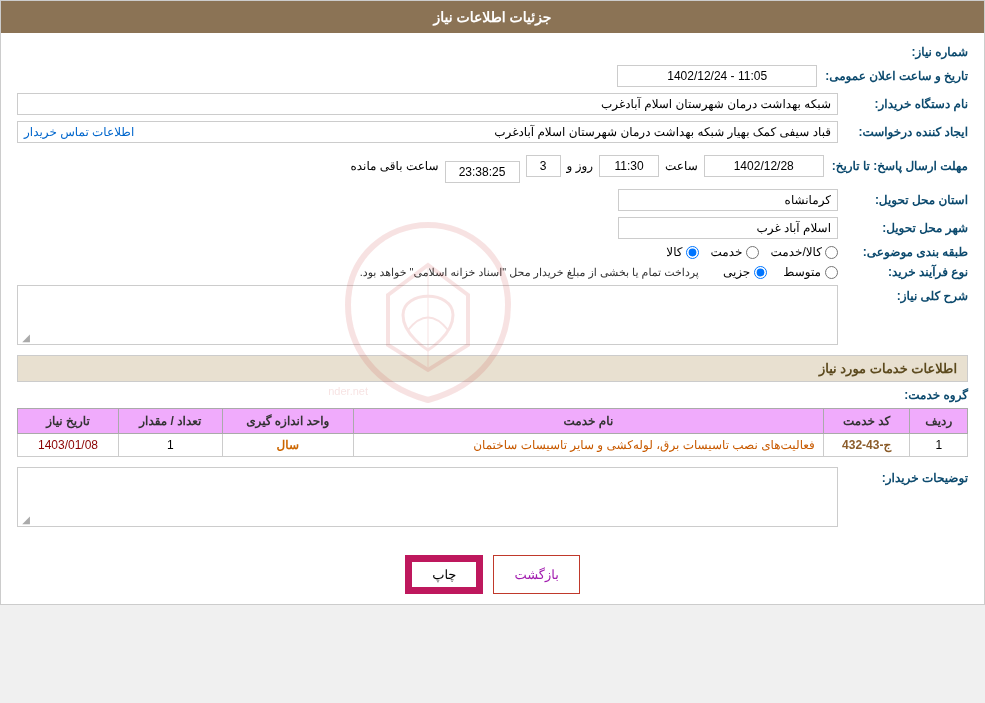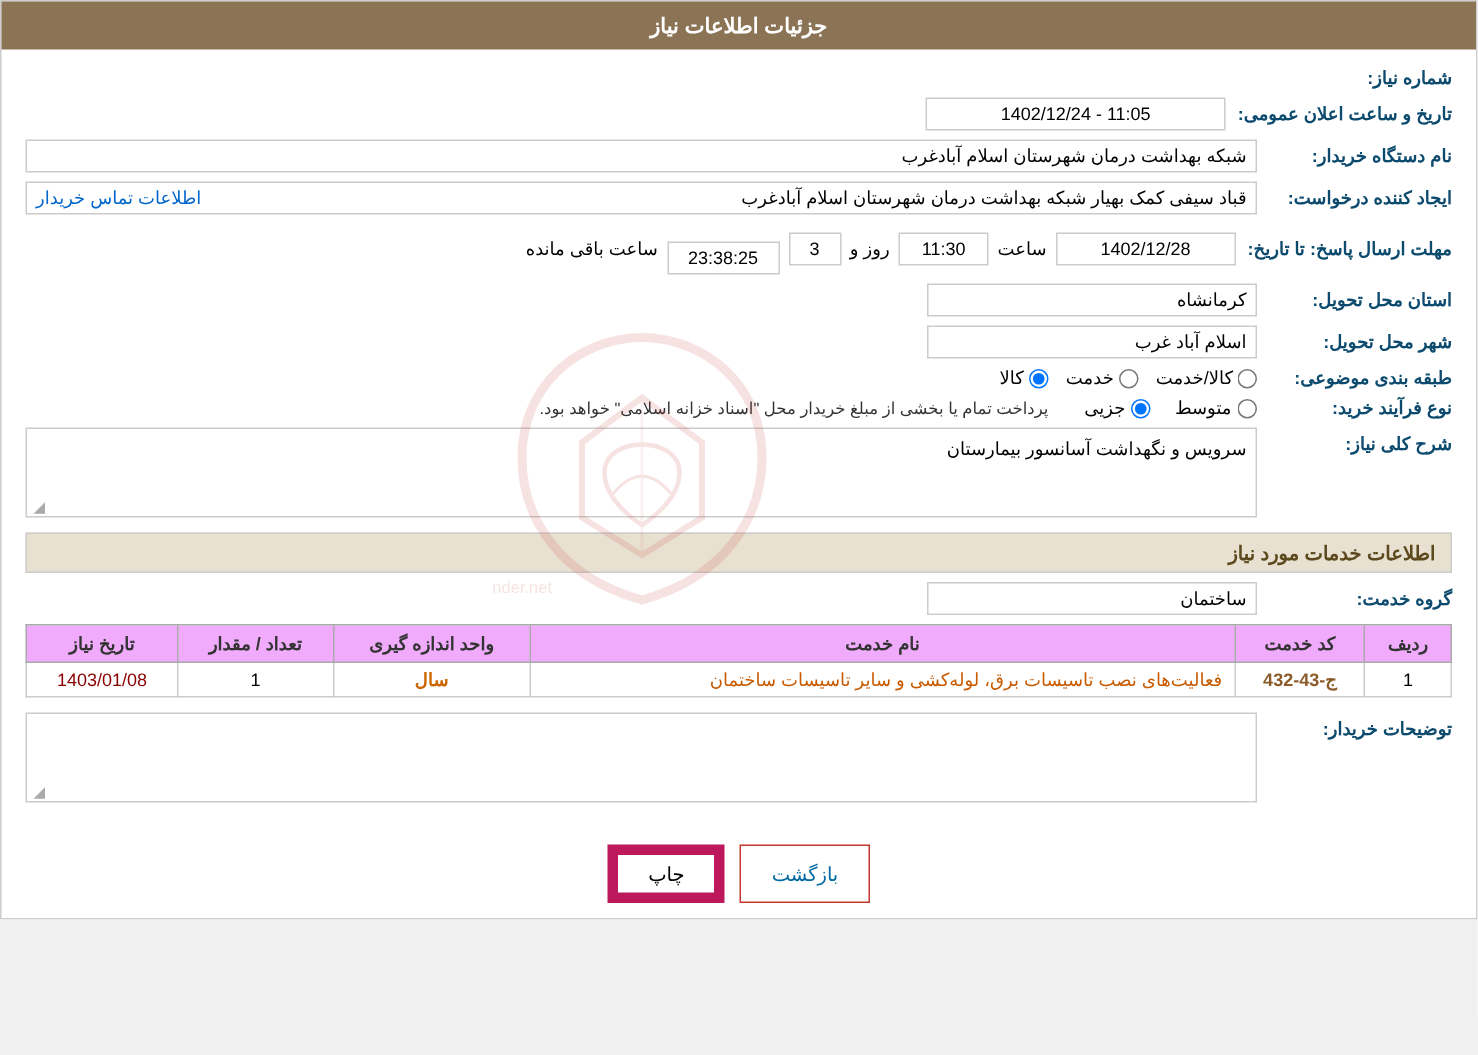--- a/index.html
+++ b/index.html
@@ -214,21 +214,21 @@
       background: #f5f5f5;
       font-family: Tahoma, Arial, sans-serif;
     }
     .btn-print {
       background: #fff;
       border: 7px solid #be185d;
     }
     .btn-back {
       background: #fff;
       border: 1px solid #c0392b;
-      color: #0369a1;
+      color: #a21caf;
     }
     .watermark-container {
       position: relative;
     }
     .watermark {
       position: absolute;
       top: 50%;
       left: 50%;
       transform: translate(-50%, -50%);
       opacity: 0.15;
@@ -325,40 +325,38 @@
           <label for="jozii">جزیی</label>
         </div>
         <span class="notice-text">پرداخت تمام یا بخشی از مبلغ خریدار محل "اسناد خزانه اسلامی" خواهد بود.</span>
       </div>
     </div>
 
     <div class="form-row" style="align-items:flex-start;">
       <span class="form-label" style="padding-top:4px;">شرح کلی نیاز:</span>
       <div class="watermark-container" style="flex:1; position:relative;">
         <div class="description-box">
-          <div class="description-content">سرویس و نگهداشت آسانسور بیمارستان</div>
           <span class="resize-handle">◢</span>
         </div>
 
         <svg class="watermark" viewBox="0 0 200 200" xmlns="http://www.w3.org/2000/svg">
           <path d="M100 10 C140 10 180 40 180 90 C180 130 155 170 100 185 C45 170 20 130 20 90 C20 40 60 10 100 10 Z" fill="none" stroke="#c44" stroke-width="6"></path>
           <path d="M60 80 L100 50 L140 80 L140 130 L100 155 L60 130 Z" fill="none" stroke="#c44" stroke-width="4"></path>
           <path d="M75 100 C75 75 125 75 125 100 C125 120 100 135 100 135 C100 135 75 120 75 100 Z" fill="none" stroke="#c44" stroke-width="3"></path>
           <line x1="100" y1="50" x2="100" y2="155" stroke="#c44" stroke-width="2" opacity="0.5"></line>
           <path d="M80 115 Q100 90 120 115" fill="none" stroke="#c44" stroke-width="2"></path>
           <text x="40" y="180" font-size="11" fill="#c44" font-family="Arial">AnaTender.net</text>
         </svg>
       </div>
     </div>
 
     <div class="section-header">اطلاعات خدمات مورد نیاز</div>
 
     <div class="form-row">
       <span class="form-label">گروه خدمت:</span>
-      <div class="form-value field-medium">ساختمان</div>
     </div>
 
     <table class="services-table">
       <thead>
         <tr>
           <th>ردیف</th>
           <th>کد خدمت</th>
           <th>نام خدمت</th>
           <th>واحد اندازه گیری</th>
           <th>تعداد / مقدار</th>

